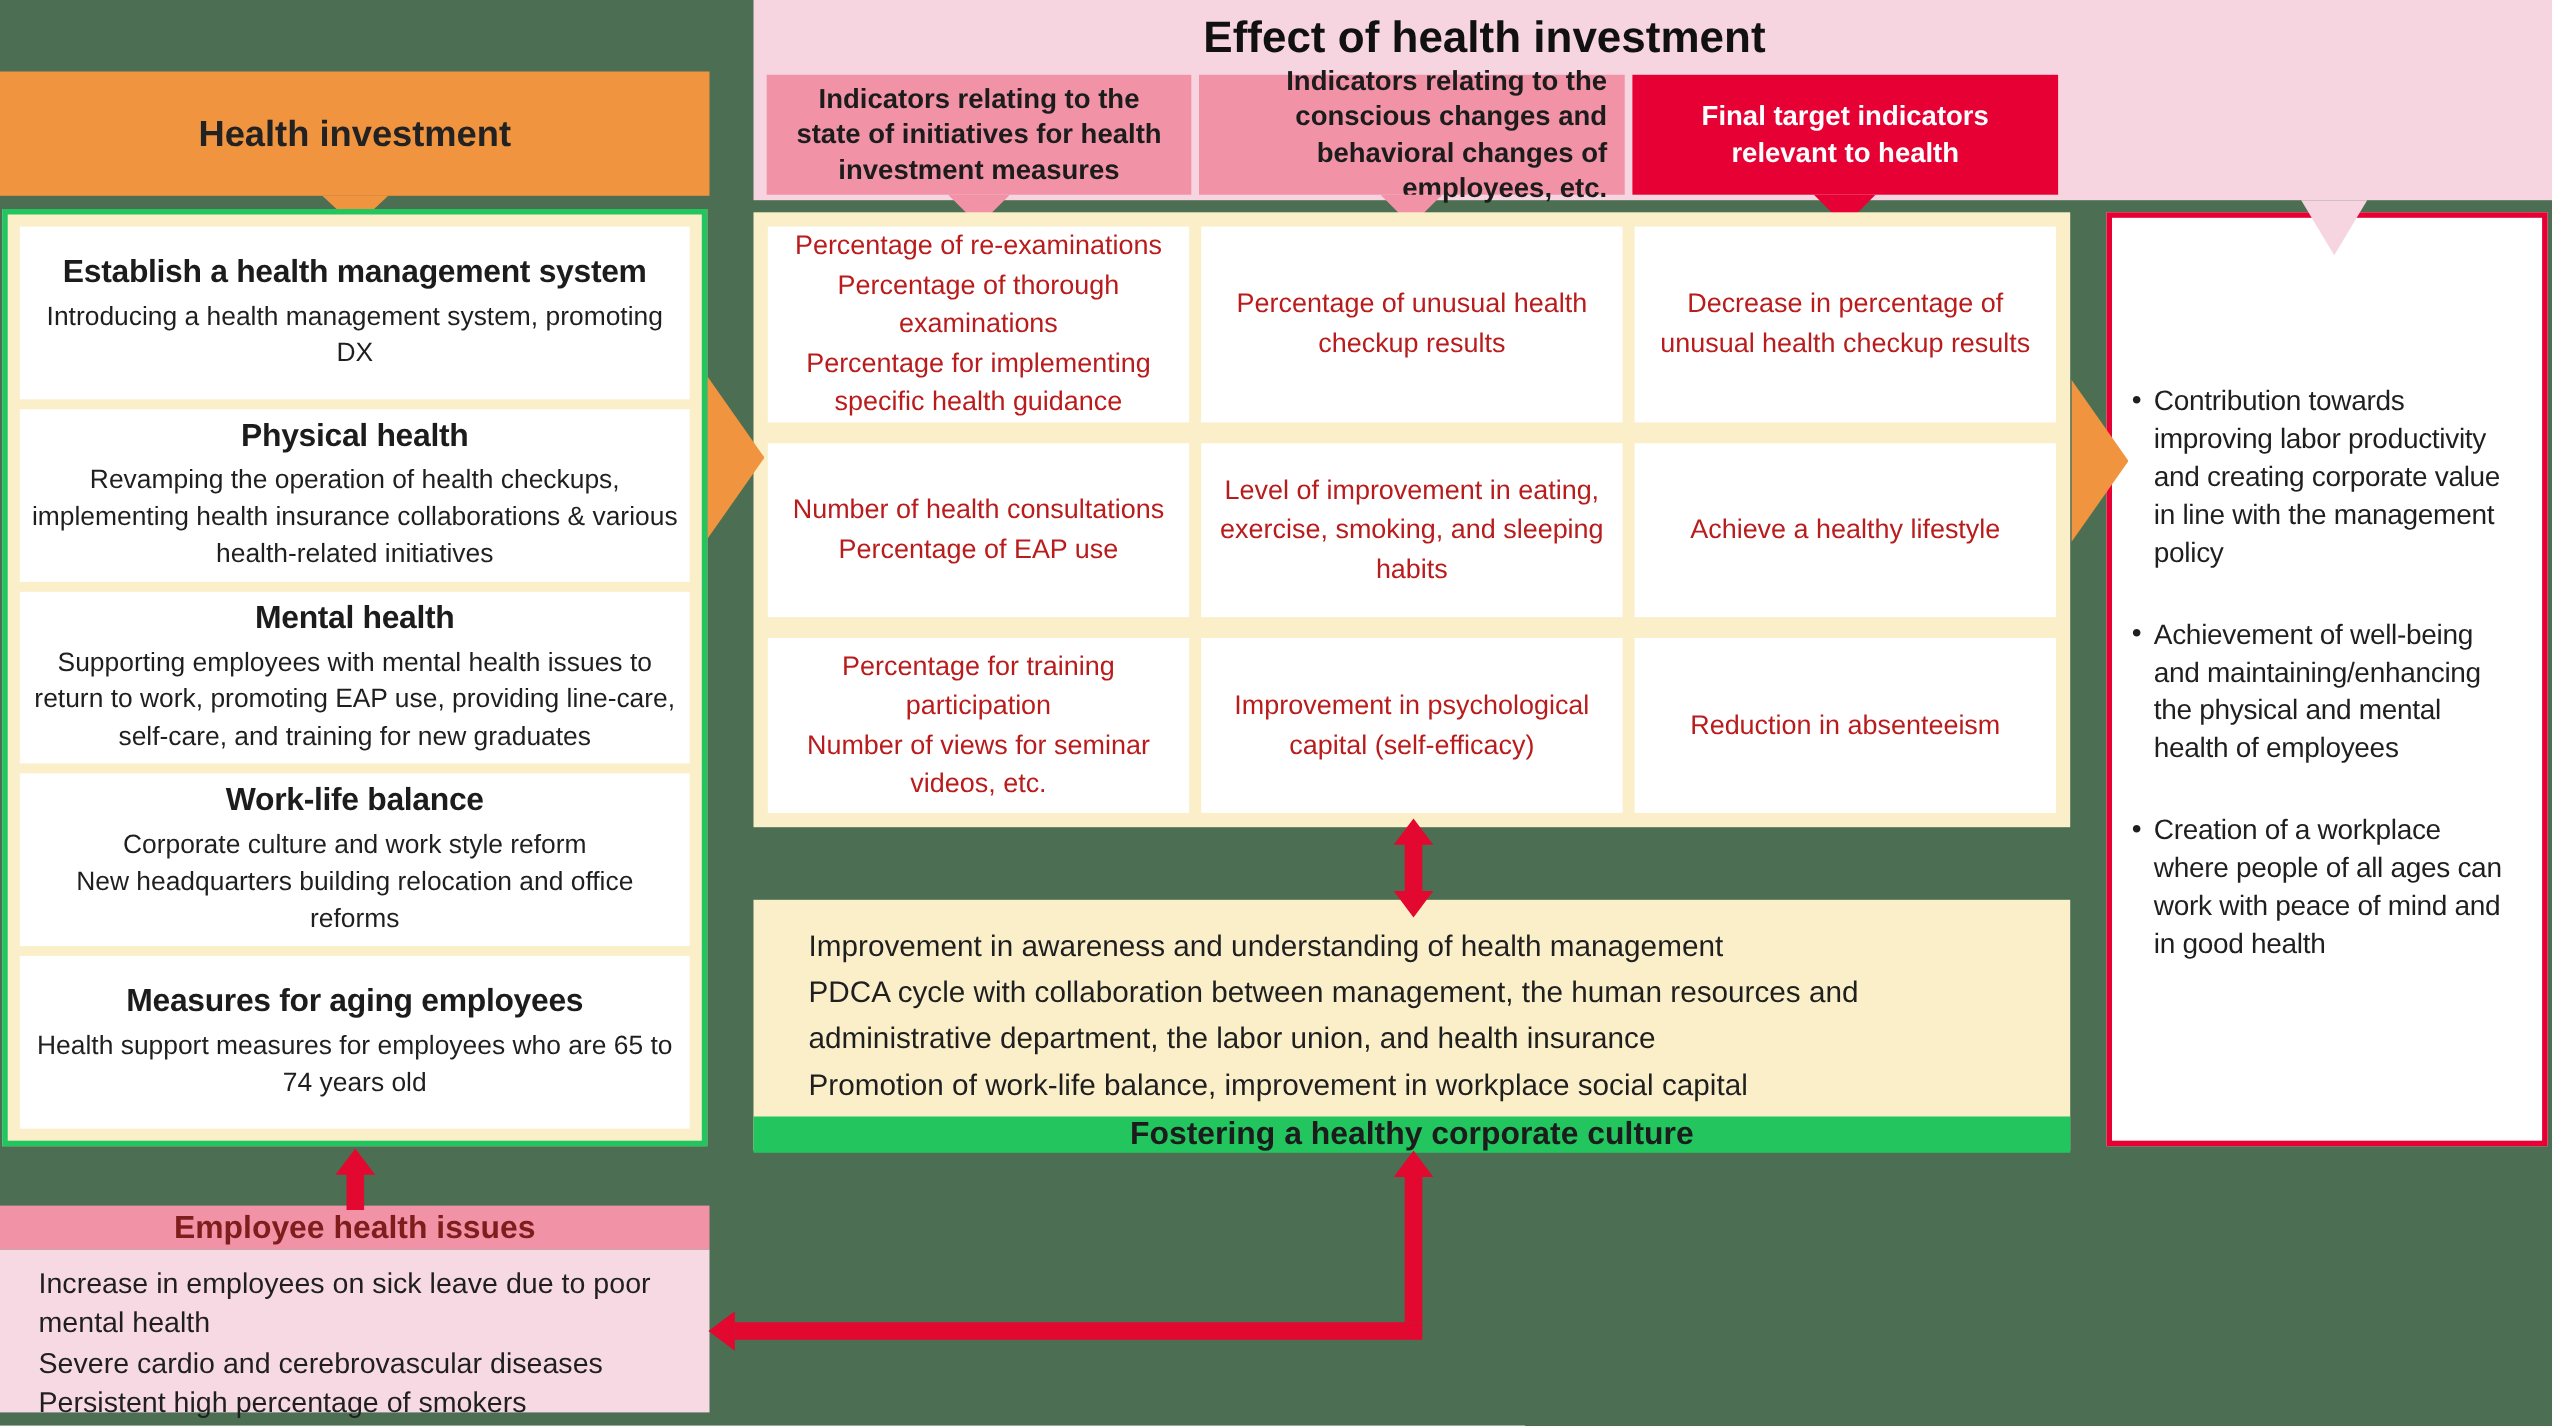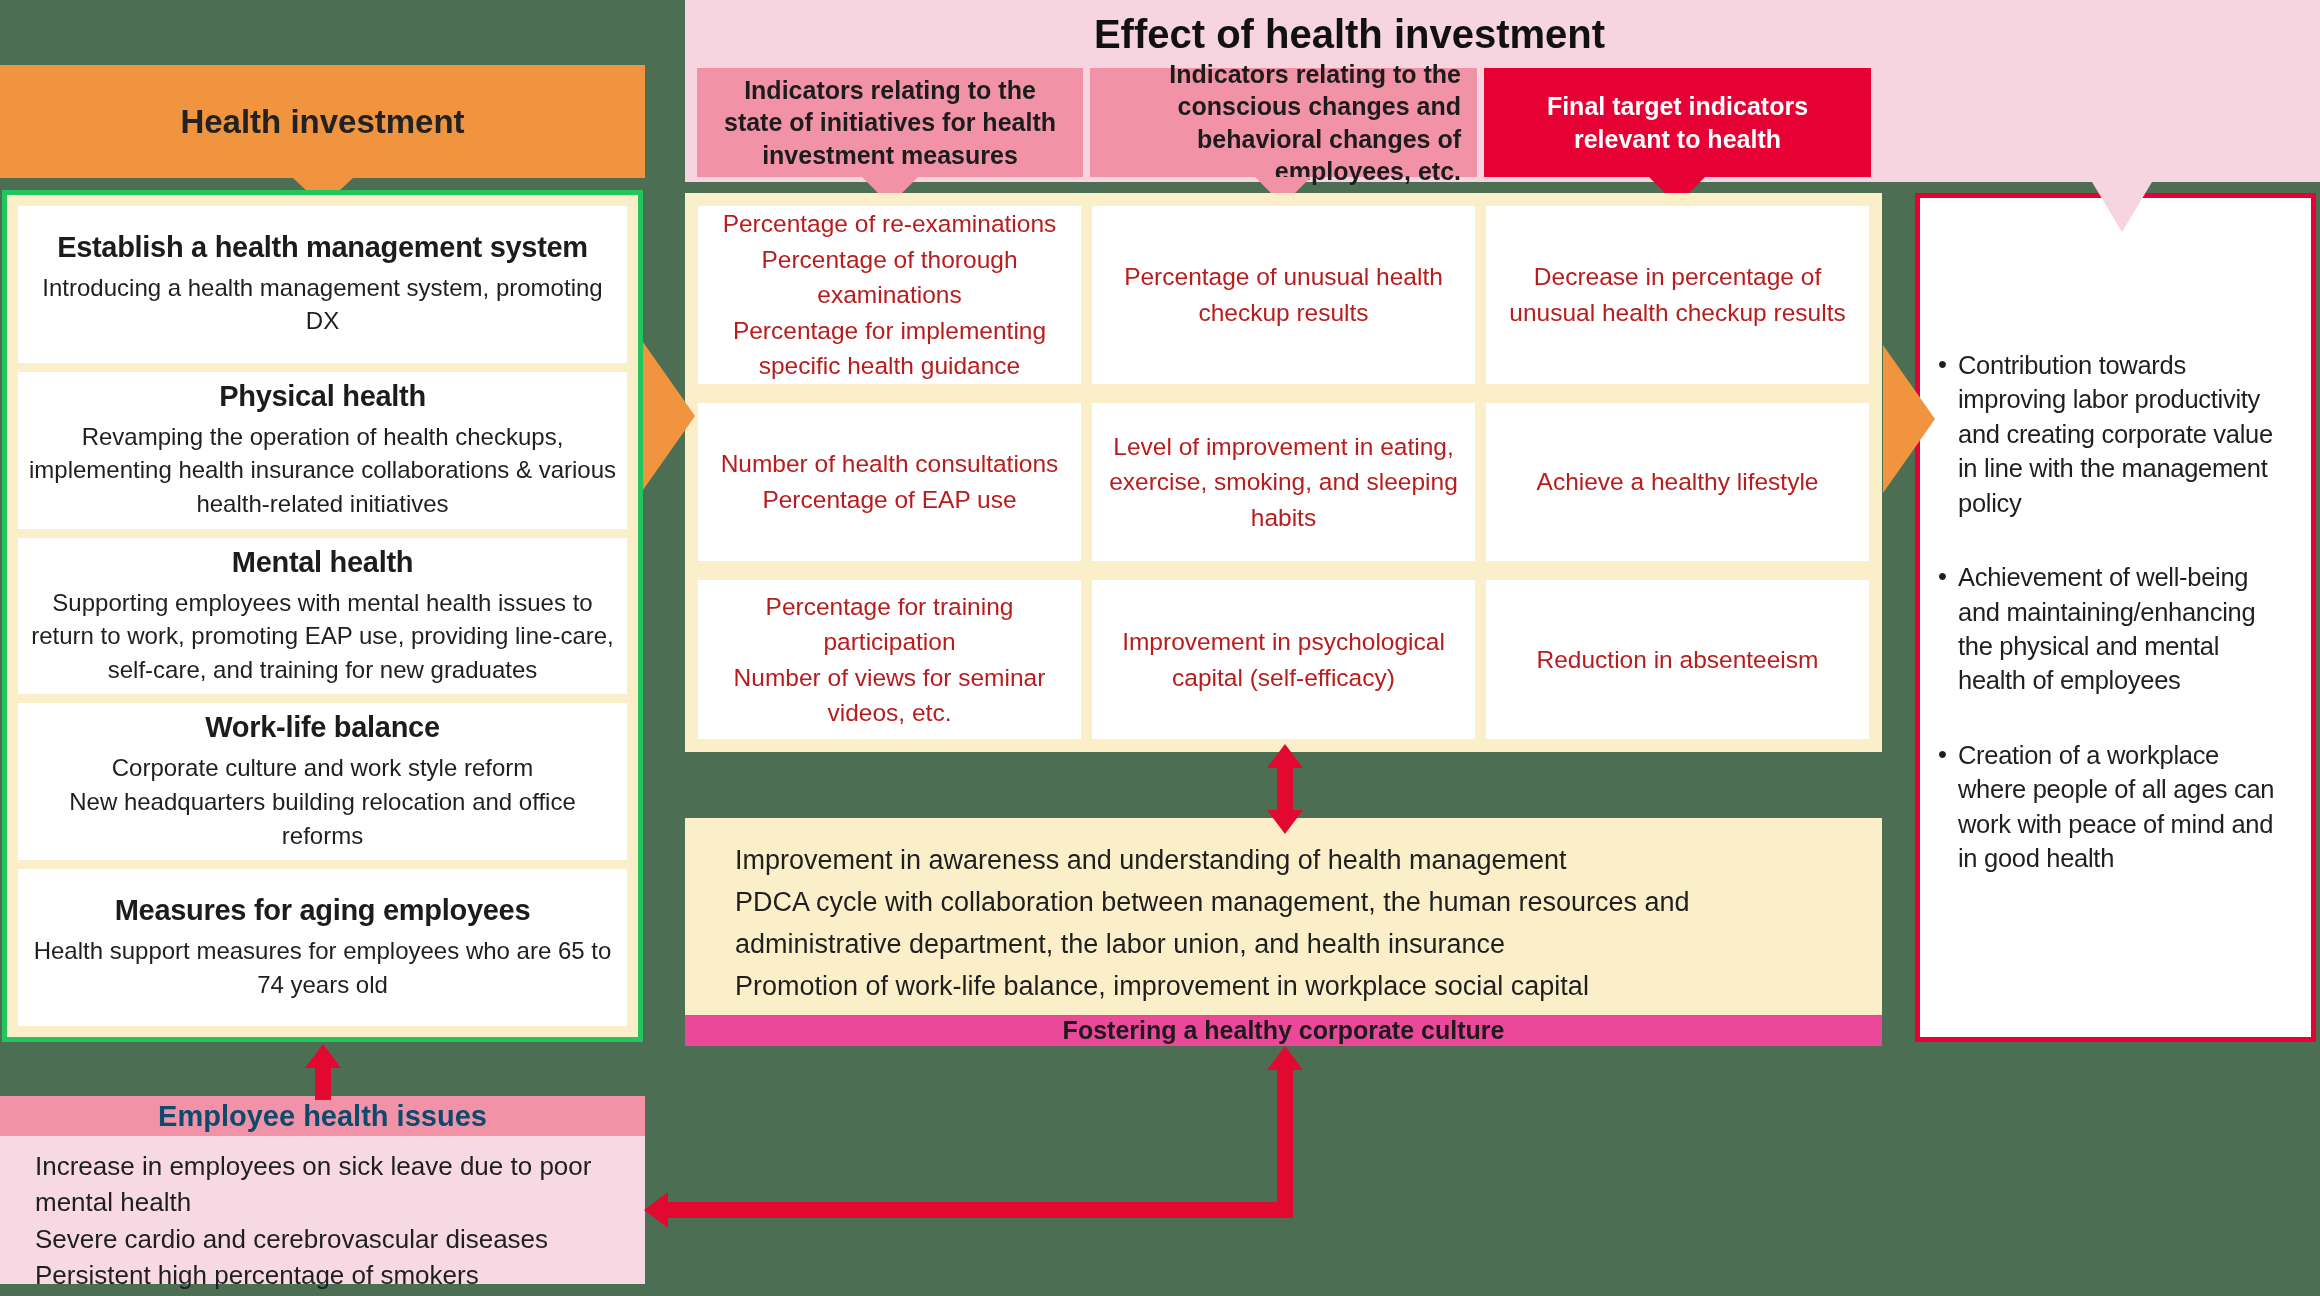--- a/index.html
+++ b/index.html
@@ -16,21 +16,21 @@
           border-right:30px solid transparent;border-top:28px solid #f0943f;}
   .left-box{left:2px;top:190px;width:641px;height:852px;background:#fbefca;
             border:5px solid #22c55e;box-sizing:border-box;padding:11px;
             display:flex;flex-direction:column;gap:9px;}
   .card{background:#ffffff;flex:1;display:flex;flex-direction:column;
         align-items:center;justify-content:center;padding:4px 10px;text-align:center;}
   .card-title{font-size:29px;font-weight:bold;color:#1c1c1c;letter-spacing:-0.3px;margin-bottom:7px;}
   .card-body{font-size:24px;color:#1f1f1f;line-height:1.4;}
 
   .issues-header{left:0;top:1096px;width:645px;height:40px;background:#f192a7;
-                 font-size:29px;font-weight:bold;color:#0c4a6e;}
+                 font-size:29px;font-weight:bold;color:#7f1d1d;}
   .issues-body{left:0;top:1136px;width:645px;height:148px;background:#f7d9e3;
                box-sizing:border-box;padding:12px 30px 0 35px;
                font-size:26px;color:#1f1f1f;line-height:1.4;}
 
   
   .banner{left:685px;top:0;width:1635px;height:182px;background:#f6d4e0;}
   .banner-title{left:685px;top:12px;width:1329px;text-align:center;
                 font-size:40px;font-weight:bold;color:#111;}
   .colhead{top:68px;height:109px;box-sizing:border-box;padding:0 16px;
            font-size:25px;font-weight:bold;line-height:1.3;text-align:center;color:#1c1c1c;}
@@ -49,21 +49,21 @@
         box-sizing:border-box;padding:13px;display:grid;
         grid-template-columns:repeat(3,1fr);grid-template-rows:repeat(3,1fr);
         column-gap:11px;row-gap:19px;}
   .cell{background:#ffffff;display:flex;align-items:center;justify-content:center;
         text-align:center;font-size:24.5px;color:#b91c1c;line-height:1.45;padding:0 10px;}
 
   
   .culture{left:685px;top:818px;width:1197px;height:228px;background:#fbefca;
            display:flex;flex-direction:column;box-sizing:border-box;}
   .culture-text{flex:1;padding:22px 50px 8px 50px;font-size:27px;color:#1f1f1f;line-height:1.55;}
-  .culture-footer{height:40px;background:#ec4899;font-size:25px;font-weight:bold;color:#1c1c1c;}
+  .culture-footer{height:40px;background:#22c55e;font-size:29px;font-weight:bold;color:#1c1c1c;}
 
   
   .outcomes{left:1915px;top:193px;width:401px;height:849px;background:#ffffff;
             border:5px solid #e60033;box-sizing:border-box;
             padding:150px 6px 0 18px;}
   .bullet{display:flex;margin-bottom:40px;}
   .dot{width:20px;font-size:25.5px;color:#1f1f1f;flex:none;padding-top:2px;}
   .btext{font-size:25.5px;color:#1f1f1f;line-height:1.35;letter-spacing:-0.3px;}
   .banner-big-tri{left:2092px;top:182px;width:0;height:0;border-left:30px solid transparent;
                   border-right:30px solid transparent;border-top:50px solid #f6d4e0;z-index:5;}

